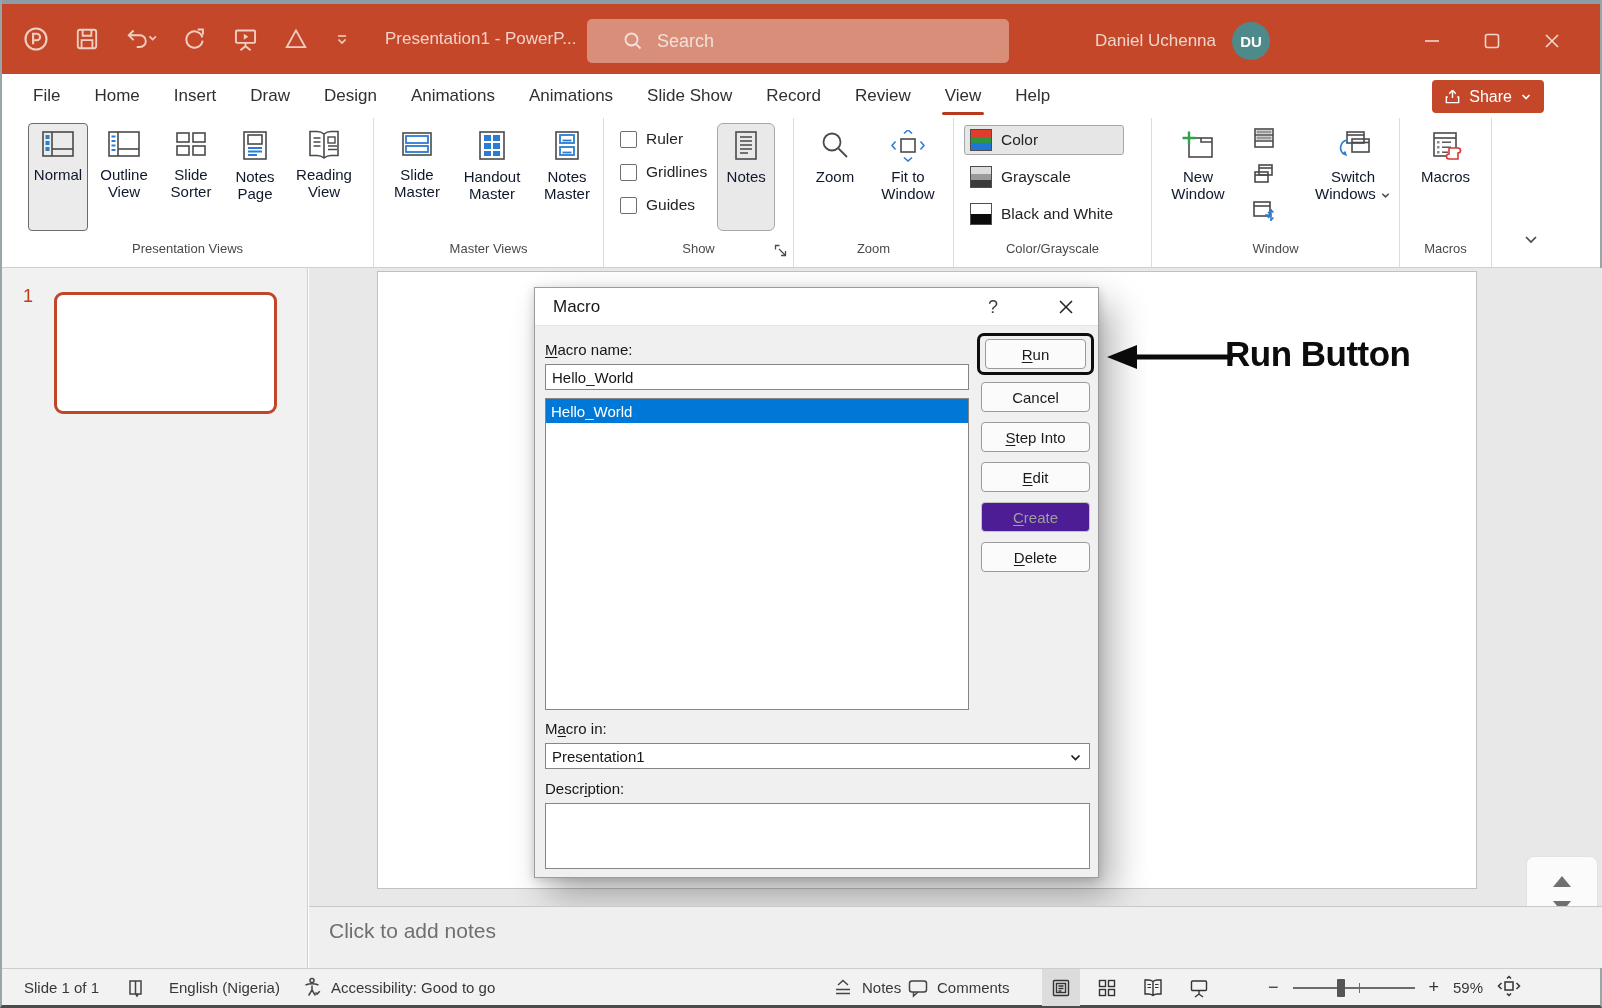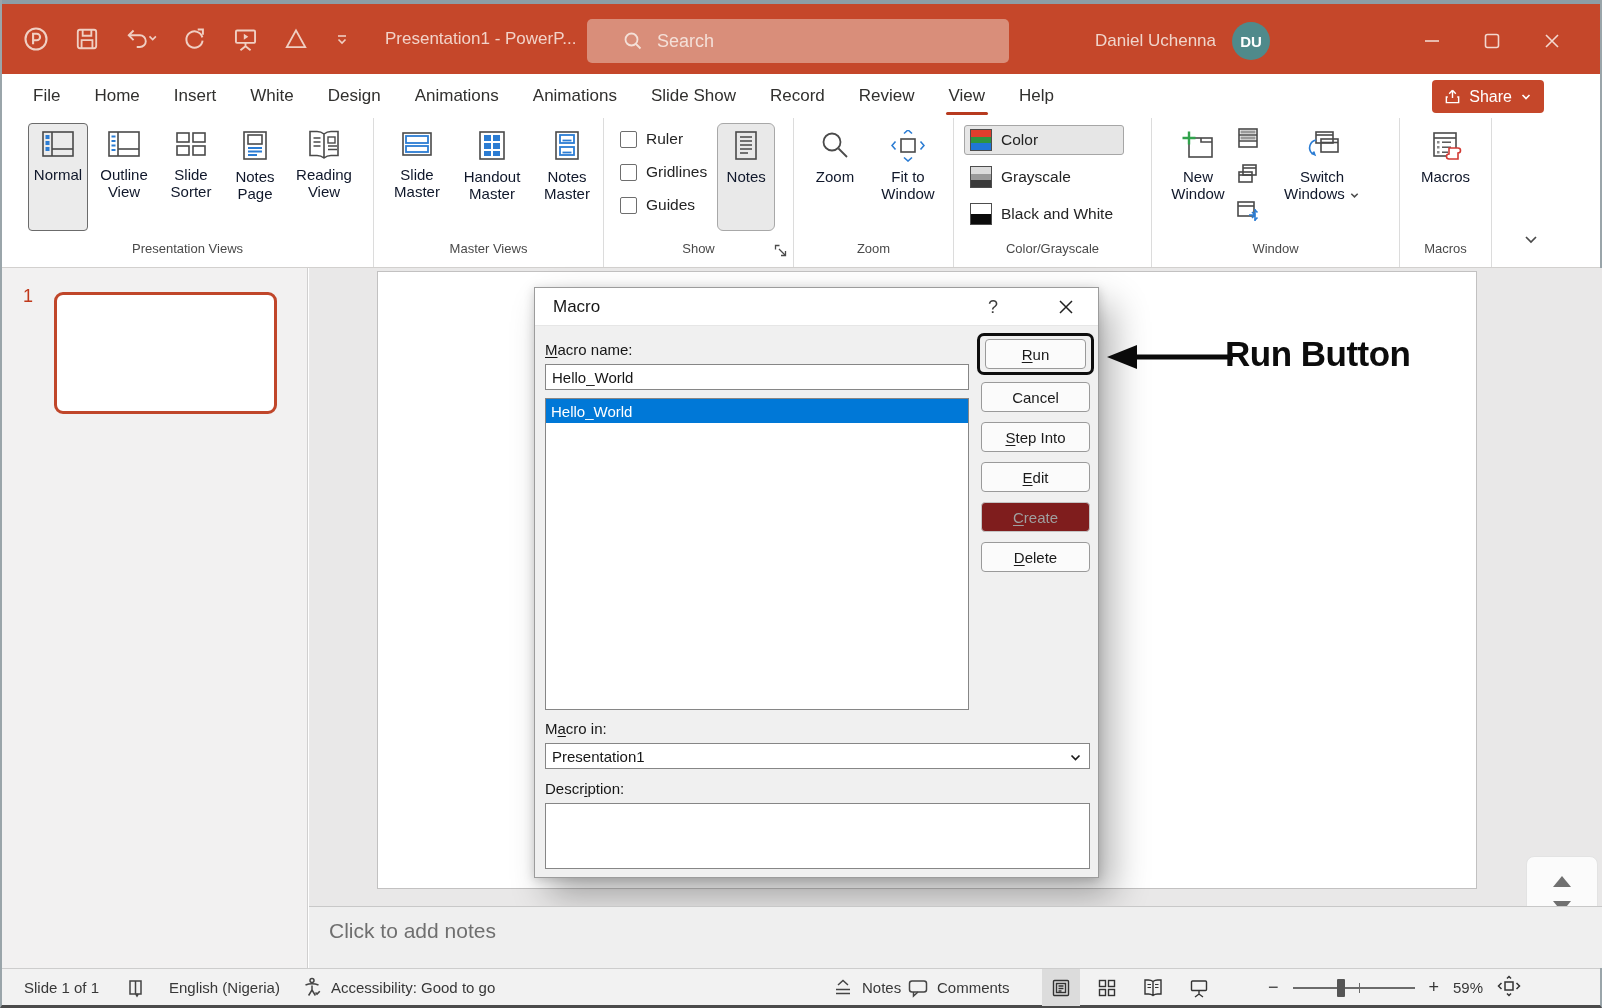--- a/index.html
+++ b/index.html
@@ -71,21 +71,21 @@
   .dlg-close { position:absolute; right:10px; top:0; width:44px; height:38px; display:flex; align-items:center; justify-content:center; }
   .dlg-label { position:absolute; font-size:15px; color:#161616; }
   .mn { text-decoration:underline; text-underline-offset:2px; }
   .dlg-input { position:absolute; left:10px; top:76px; width:424px; height:26px; background:#fff; border:1px solid #868686; font-size:15px; color:#161616; display:flex; align-items:center; padding-left:6px; }
   .dlg-list { position:absolute; left:10px; top:110px; width:424px; height:312px; background:#fff; border:1px solid #868686; overflow:hidden; }
   .list-item { height:24px; background:#0078d7; color:#fff; font-size:15px; display:flex; align-items:center; padding-left:5px; }
   .btncol { position:absolute; left:446px; top:0; width:110px; }
   .dbtn { position:absolute; left:0; width:109px; height:30px; background:#fbfbfb; border:1px solid #9a9a9a; border-radius:4px; font-size:15px; color:#1a1a1a; display:flex; align-items:center; justify-content:center; }
   .focus-ring { position:absolute; left:-4px; top:45px; width:117px; height:42px; border:3px solid #0d0d0d; border-radius:7px; display:flex; align-items:center; justify-content:center; }
   .focus-ring .dbtn { position:static; width:101px; }
-  .dbtn.disabled { color:#9f9f9f; background:#7f1d1d; border-color:#c4c4c4; }
+  .dbtn.disabled { color:#9f9f9f; background:#4c1d95; border-color:#c4c4c4; }
   .dlg-combo { position:absolute; left:10px; top:455px; width:545px; height:26px; background:#fff; border:1px solid #868686; font-size:15px; color:#161616; display:flex; align-items:center; padding-left:6px; }
   .combo-chev { position:absolute; right:7px; top:6px; }
   .dlg-desc { position:absolute; left:10px; top:515px; width:545px; height:66px; background:#fff; border:1px solid #868686; font-size:15px; padding:4px 6px; color:#161616; }
 
   
   .ann-arrow { position:absolute; left:1103px; top:340px; }
   .ann-label { position:absolute; left:1223px; top:334px; font-size:35px; font-weight:bold; color:#0c0c0c; letter-spacing:-0.5px; }
 
   
   .statusbar { position:absolute; left:0; top:968px; width:100%; height:37px; background:#f2f2f2; border-top:1px solid #cdcdcd; font-size:15px; color:#383838;text-decoration:underline; }
@@ -176,21 +176,21 @@
             <path d="M3 3 l12 12 M15 3 L3 15"></path>
           </svg>
       </span>
     </div>
   </div>
 
   <div class="menubar">
     <span class="mtab first">File</span>
     <span class="mtab">Home</span>
     <span class="mtab">Insert</span>
-    <span class="mtab">White</span>
+    <span class="mtab">Draw</span>
     <span class="mtab">Design</span>
     <span class="mtab">Animations</span>
     <span class="mtab">Animations</span>
     <span class="mtab">Slide Show</span>
     <span class="mtab">Record</span>
     <span class="mtab">Review</span>
     <span class="mtab active">View</span>
     <span class="mtab">Help</span>
     <div class="share-button">
       <svg width="17" height="17" viewBox="0 0 18 18" fill="none" stroke="#fff" stroke-width="1.5">
@@ -376,21 +376,21 @@
                 <span style="flex:1;background:#0b0b0b;"></span>
               </span>
             <span class="clbl">Black and White</span>
           </div>
         </div>
       </div>
       <div class="rib-label">Color/Grayscale</div>
     </div>
 
     <div class="rib-group" style="width:248px;">
-      <div class="rib-content" style="padding-left:12px;">
+      <div class="rib-content" style="padding-left:12px;justify-content:space-between;">
         <div class="bigbtn" style="width:68px;">
           <svg width="34" height="32" viewBox="0 0 34 32" fill="none" stroke="#4a4a4a" stroke-width="1.6">
               <rect x="8" y="8" width="23" height="19"></rect>
               <path d="M20 8 v4 h11"></path>
               <path d="M8 1.5 v13 M1.5 8 h13" stroke="#31a24c" stroke-width="2.4"></path>
             </svg>
           <span class="lbl">New Window</span>
         </div>
         <div class="smallcol">
           <span>

